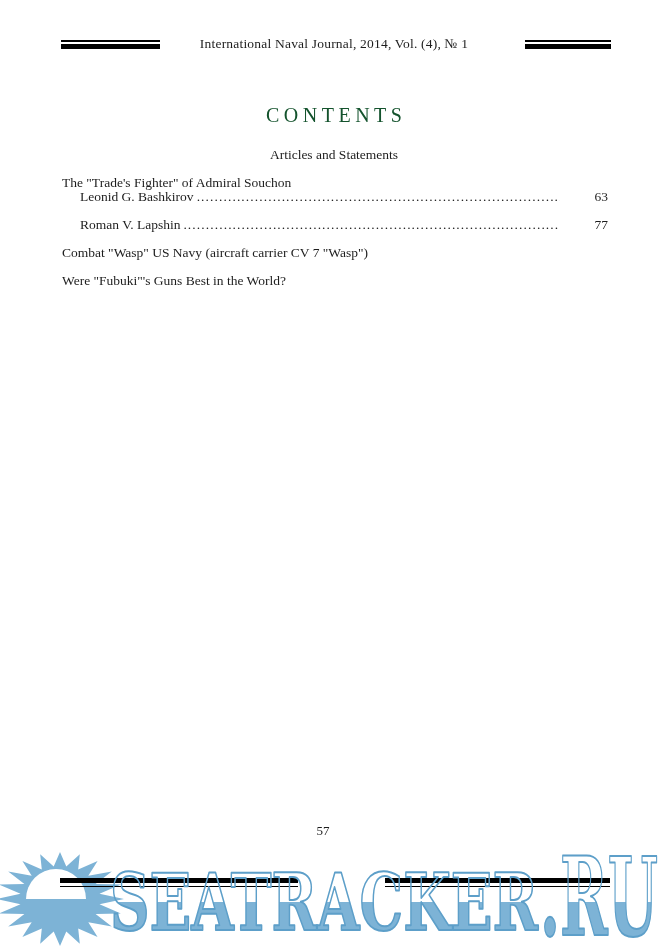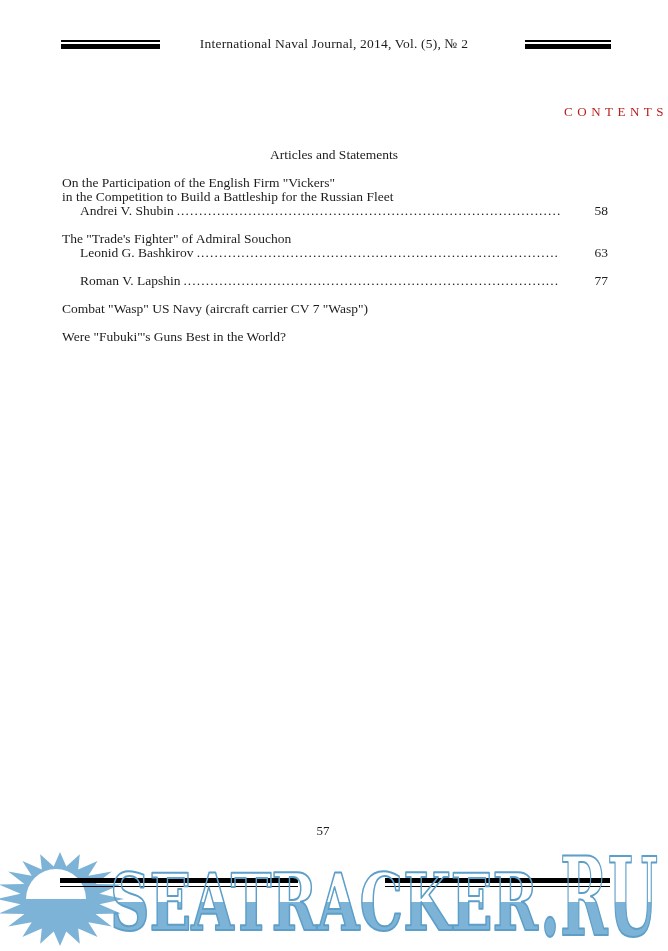--- a/index.html
+++ b/index.html
@@ -13,22 +13,22 @@
     font-size:13.5px;letter-spacing:0.2px;
   }
   .rule-group{position:absolute;}
   .rule-thin{height:1.5px;background:#000;}
   .rule-thick{height:4.5px;background:#000;}
   .header-rule-left{top:40px;left:61px;width:99px;}
   .header-rule-right{top:40px;left:525px;width:86px;}
   .header-rule-left .rule-thin,.header-rule-right .rule-thin{margin-bottom:2.5px;}
   
   .contents-title{
-    position:absolute;top:104px;left:0;width:668px;text-align:right;
-    font-size:13px;letter-spacing:4.5px;text-indent:4.5px;color:#b91c1c;
+    position:absolute;top:104px;left:0;width:668px;text-align:center;
+    font-size:20px;letter-spacing:4.5px;text-indent:4.5px;color:#14532d;
   }
   .section-title{
     position:absolute;top:147px;left:0;width:668px;text-align:center;font-size:13.5px;
   }
   
   .toc{position:absolute;left:62px;top:176px;width:546px;font-size:13.5px;line-height:14px;}
   .toc-entry{margin-bottom:14px;}
   .entry-title{white-space:pre-line;}
   .author-row{display:flex;align-items:baseline;padding-left:18px;}
   .author{white-space:nowrap;}
@@ -48,40 +48,31 @@
 </style>
 </head>
 <body>
 
 <div class="page">
 
   <div class="rule-group header-rule-left">
     <div class="rule-thin"></div>
     <div class="rule-thick"></div>
   </div>
-  <div class="header-title">International Naval Journal, 2014, Vol. (5), № 2</div>
+  <div class="header-title">International Naval Journal, 2014, Vol. (4), № 1</div>
   <div class="rule-group header-rule-right">
     <div class="rule-thin"></div>
     <div class="rule-thick"></div>
   </div>
 
   <div class="contents-title">CONTENTS</div>
   <div class="section-title">Articles and Statements</div>
 
   <div class="toc">
 
-    <div class="toc-entry">
-      <div class="entry-title">On the Participation of the English Firm "Vickers"
-in the Competition to Build a Battleship for the Russian Fleet</div>
-      <div class="author-row">
-        <span class="author">Andrei V. Shubin</span>
-        <span class="dots"></span>
-        <span class="pagenum">58</span>
-      </div>
-    </div>
 
     <div class="toc-entry">
       <div class="entry-title">The "Trade's Fighter" of Admiral Souchon</div>
       <div class="author-row">
         <span class="author">Leonid G. Bashkirov</span>
         <span class="dots"></span>
         <span class="pagenum">63</span>
       </div>
     </div>
 

